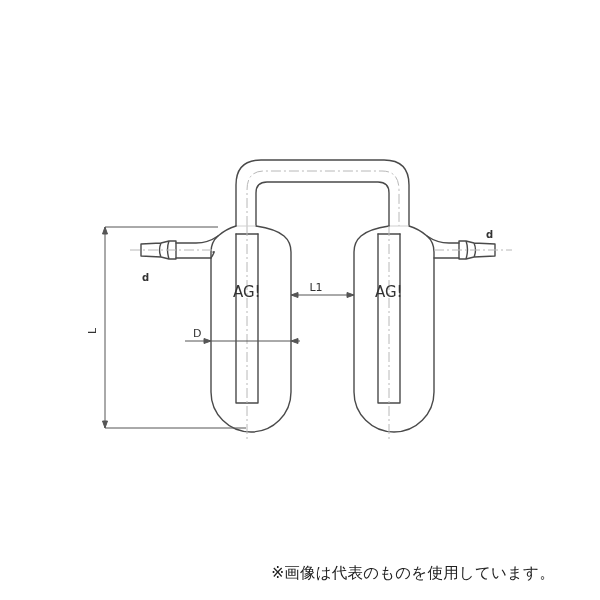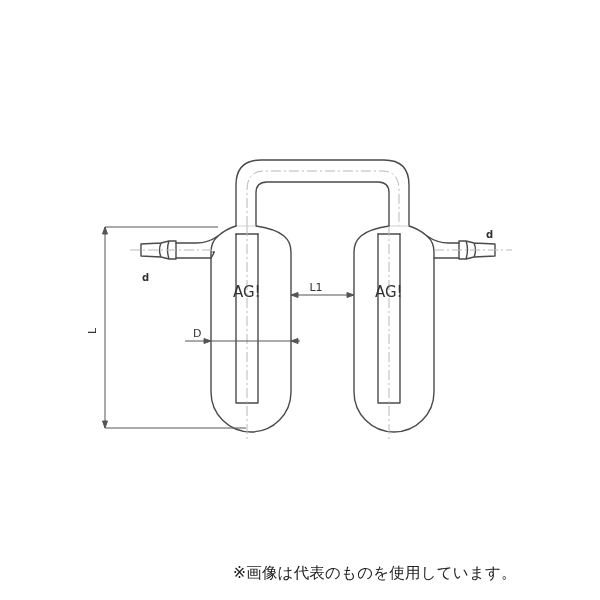--- a/index.html
+++ b/index.html
@@ -3,20 +3,21 @@
 <meta charset="utf-8">
 <style>
   html, body { margin: 0; padding: 0; background: #ffffff; }
   body { width: 600px; height: 600px; position: relative; overflow: hidden; font-family: "DejaVu Sans", sans-serif; }
   #drawing { position: absolute; left: 0; top: 0; width: 600px; height: 600px; }
   .lbl { font-family: "DejaVu Sans", sans-serif; fill: #333; }
   .note {
     position: absolute; left: 233px; top: 563px; width: 360px;
     font-size: 15.5px; color: #222; letter-spacing: 0.2px; white-space: nowrap;
     font-family: "DejaVu Sans", sans-serif;
+    text-align: center;
   }
 </style>
 </head>
 <body>
 
 <svg id="drawing" viewBox="0 0 600 600" xmlns="http://www.w3.org/2000/svg">
   <g fill="none" stroke="#4a4a4a" stroke-width="1.4" stroke-linejoin="round" stroke-linecap="round">
 
     <path d="M236 226 L236 185 Q236 160 261 160 L384 160 Q409 160 409 185 L409 226"></path>
 

